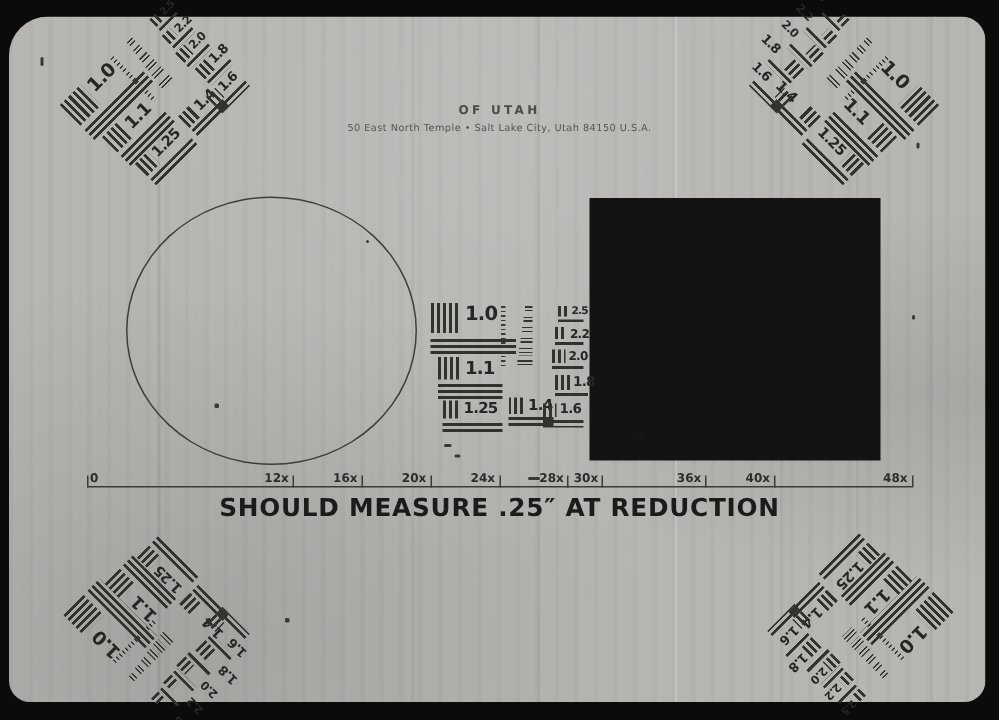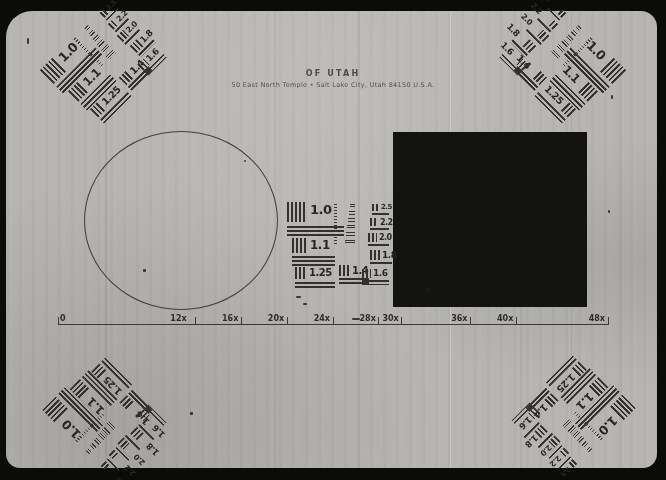--- a/index.html
+++ b/index.html
@@ -251,39 +251,40 @@
         <div class="estripe" style="left: 59px; top: 31px; width: 9px; height: 5px;"></div>
         <div class="estripe" style="left: 58px; top: 39px; width: 10px; height: 5px;"></div>
       </div>
     </div>
 
   <div id="ruler">
     <div class="line" style="left:58px;top:324px;width:550px;height:1px;"></div>
     <div id="zerolabel" style="left:60px;top:314px;">0</div>
   <div class="tick" style="left: 58px; top: 317px;"></div>
       <div class="tick" style="left: 195px; top: 317px;"></div>
-      <div class="ticklabel" style="left: 164.5px; top: 314px; text-align: center;">12x</div>
+      <div class="ticklabel" style="left: 164.5px; top: 314px;">12x</div>
       <div class="tick" style="left: 240.833px; top: 317px;"></div>
       <div class="ticklabel" style="left: 210.333px; top: 314px;">16x</div>
       <div class="tick" style="left: 286.667px; top: 317px;"></div>
       <div class="ticklabel" style="left: 256.167px; top: 314px;">20x</div>
       <div class="tick" style="left: 332.5px; top: 317px;"></div>
       <div class="ticklabel" style="left: 302px; top: 314px;">24x</div>
       <div class="tick" style="left: 378.333px; top: 317px;"></div>
       <div class="ticklabel" style="left: 347.833px; top: 314px;">28x</div>
       <div class="tick" style="left: 401.25px; top: 317px;"></div>
       <div class="ticklabel" style="left: 370.75px; top: 314px;">30x</div>
       <div class="tick" style="left: 470px; top: 317px;"></div>
       <div class="ticklabel" style="left: 439.5px; top: 314px;">36x</div>
       <div class="tick" style="left: 515.833px; top: 317px;"></div>
       <div class="ticklabel" style="left: 485.333px; top: 314px;">40x</div>
       <div class="tick" style="left: 607.5px; top: 317px;"></div>
       <div class="ticklabel" style="left: 577px; top: 314px;">48x</div>
     </div>
 
+  <div id="caption">SHOULD MEASURE .25″ AT REDUCTION</div>
 <div class="speck" style="left: 27px; top: 38px; width: 2px; height: 6px;"></div>
     <div class="speck" style="left: 143px; top: 269px; width: 3px; height: 3px;"></div>
     <div class="speck" style="left: 296px; top: 296px; width: 5px; height: 2px;"></div>
     <div class="speck" style="left: 303px; top: 303px; width: 4px; height: 2px;"></div>
     <div class="speck" style="left: 426px; top: 288px; width: 3px; height: 5px;"></div>
     <div class="speck" style="left: 352px; top: 318px; width: 8px; height: 2px;"></div>
     <div class="speck" style="left: 190px; top: 412px; width: 3px; height: 3px;"></div>
     <div class="speck" style="left: 611px; top: 95px; width: 2px; height: 4px;"></div>
     <div class="speck" style="left: 244px; top: 160px; width: 2px; height: 2px;"></div>
     <div class="speck" style="left: 608px; top: 210px; width: 2px; height: 3px;"></div>

